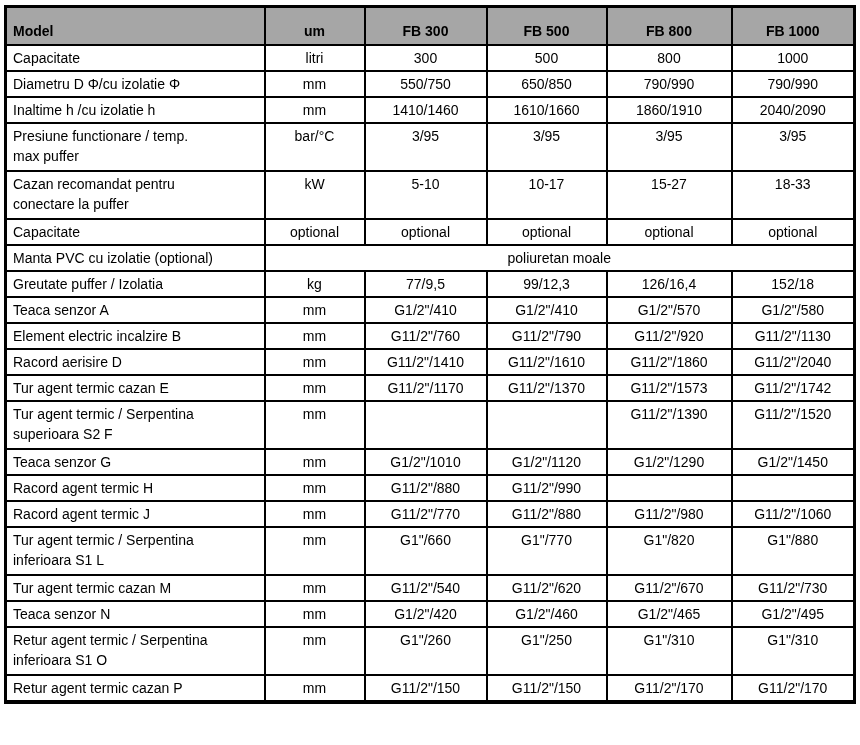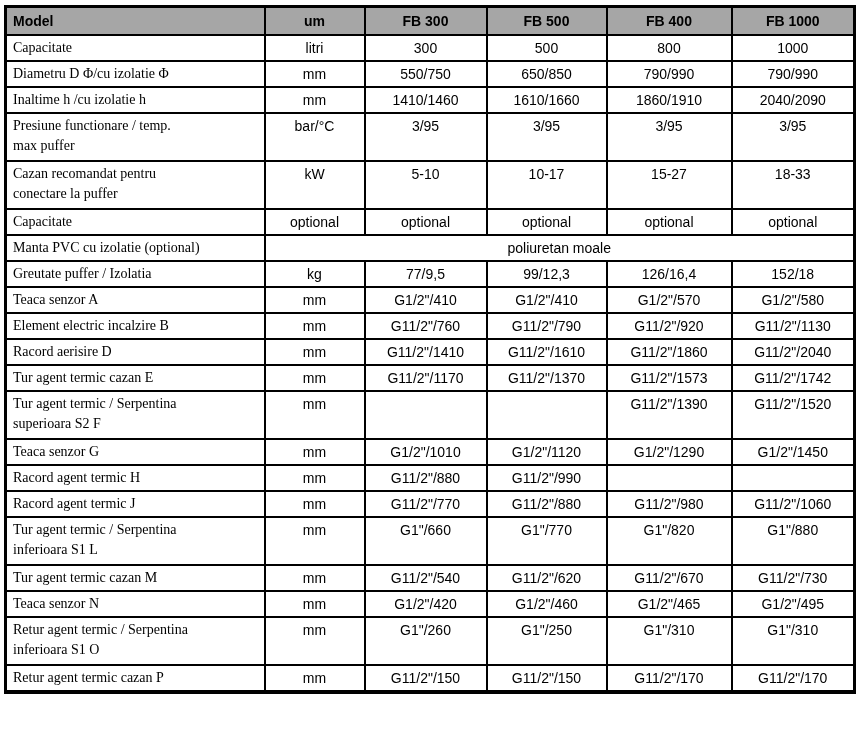--- a/index.html
+++ b/index.html
@@ -31,28 +31,27 @@
     font-size: 14px;
     line-height: 20px;
     padding: 2px 6px;
     vertical-align: top;
     overflow: hidden;
   }
   th {
     background: var(--header-bg, #A6A6A6);
     font-weight: bold;
     text-align: center;
-    padding-top: 3px;
+    padding-top: 13px;
     padding-bottom: 3px;
   }
   th.lbl { text-align: left; }
   td.lbl {
     text-align: left;
     white-space: pre-line;
-    font-family: Liberation Serif, serif;
   }
   td.ctr { text-align: center; }
   tr.row-tall td { height: 42px; margin-left: 43px; }
 </style>
 </head>
 <body>
 
 <table class="spec">
   <colgroup>
     <col class="c-label">
@@ -61,21 +60,21 @@
     <col class="c-fb500">
       <col class="c-fb800">
       <col class="c-fb1000">
   </colgroup>
   <thead>
     <tr>
       <th class="lbl">Model</th>
       <th>um</th>
       <th>FB 300</th>
       <th>FB 500</th>
-      <th>FB 400</th>
+      <th>FB 800</th>
       <th>FB 1000</th>
     </tr>
   </thead>
   <tbody>
     <tr>
       <td class="lbl">Capacitate</td>
       <td class="ctr">litri</td>
       <td class="ctr">300</td>
       <td class="ctr">500</td>
       <td class="ctr">800</td>

